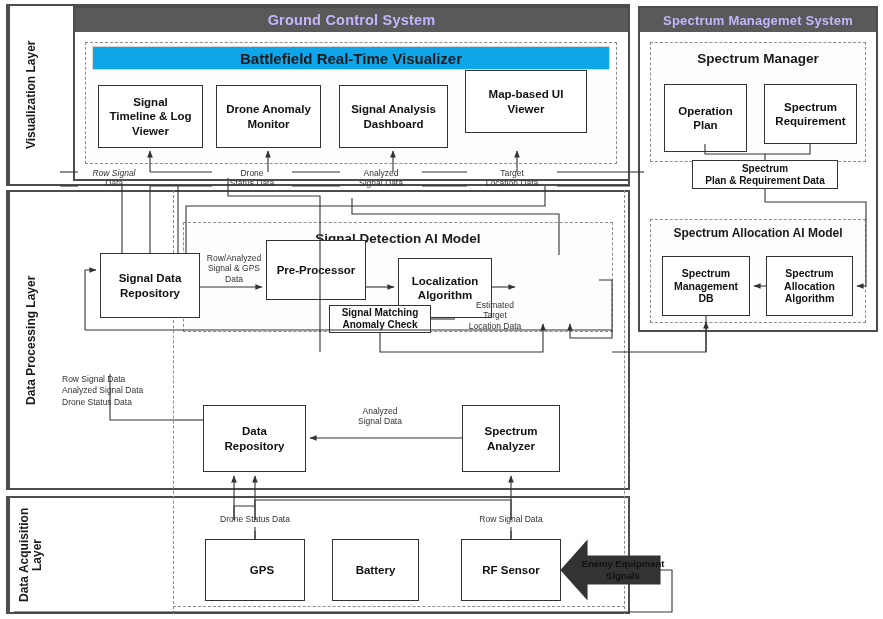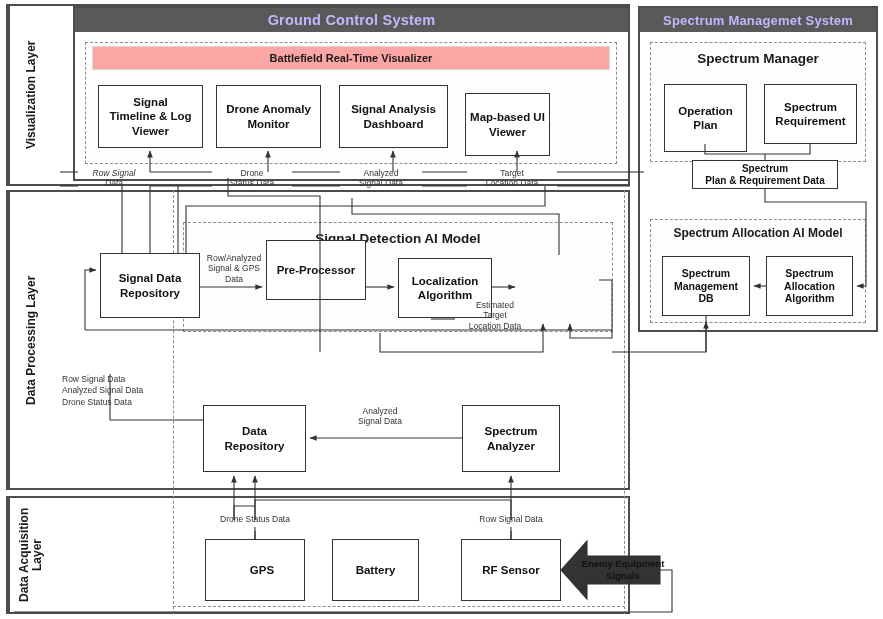--- a/index.html
+++ b/index.html
@@ -19,22 +19,22 @@
 
   
   .sys-box{border:2px solid #4d4d4d;background:#ffffff;}
   .sys-title{
     background:#595959;color:#c4b5fd;font-weight:bold;font-size:14.5px;
     display:flex;align-items:center;justify-content:center;
     letter-spacing:.2px;
   }
   .dotted-box{border:1px dashed #8c8c8c;background:#fdfdfd;}
   .sub-title{
-    background:#fca5a5;border:1px solid #d9d9d9;color:#1a1a1a;
-    font-weight:bold;font-size:11px;
+    background:#0ea5e9;border:1px solid #d9d9d9;color:#1a1a1a;
+    font-weight:bold;font-size:15px;
     display:flex;align-items:center;justify-content:center;
   }
   .sub-title-plain{
     color:#1a1a1a;font-weight:bold;font-size:13.5px;
     display:flex;align-items:center;justify-content:center;
     background:transparent;
   }
 
   
   .node{
@@ -91,21 +91,21 @@
   <div class="abs dotted-box" style="left:85px;top:42px;width:532px;height:122px;"></div>
   <div class="abs sub-title" style="left:92px;top:46px;width:518px;height:24px;">Battlefield Real-Time Visualizer</div>
 
   <div class="abs node" style="left:98px;top:85px;width:105px;height:63px;white-space:pre-line;">Signal
 Timeline &amp; Log
 Viewer</div>
   <div class="abs node" style="left:216px;top:85px;width:105px;height:63px;white-space:pre-line;">Drone Anomaly
 Monitor</div>
   <div class="abs node" style="left:339px;top:85px;width:109px;height:63px;white-space:pre-line;">Signal Analysis
 Dashboard</div>
-  <div class="abs node" style="left:465px;top:93px;width:85px;height:63px;white-space:pre-line;">Map-based UI
+  <div class="abs node" style="left:465px;top:70px;width:122px;height:63px;white-space:pre-line;">Map-based UI
 Viewer</div>
 
   <div class="abs sys-box" style="left:638px;top:6px;width:240px;height:326px;">
     <div class="sys-title" style="height:24px;font-size:13px;">Spectrum Managemet System</div>
   </div>
 
   <div class="abs dotted-box" style="left:650px;top:42px;width:216px;height:120px;"></div>
   <div class="abs sub-title-plain" style="left:654px;top:46px;width:208px;height:24px;">Spectrum Manager</div>
   <div class="abs node" style="left:664px;top:84px;width:83px;height:68px;white-space:pre-line;">Operation
 Plan</div>
@@ -127,20 +127,22 @@
   <div class="abs dotted-box" style="left:183px;top:222px;width:430px;height:110px;"></div>
   <div class="abs sub-title-plain" style="left:188px;top:226px;width:420px;height:24px;">Signal Detection AI Model</div>
 
   <div class="abs node" style="left:100px;top:253px;width:100px;height:65px;white-space:pre-line;">Signal Data
 Repository</div>
 
   <div class="abs node" style="left:266px;top:240px;width:100px;height:60px;white-space:pre-line;">Pre-Processor</div>
   <div class="abs node" style="left:398px;top:258px;width:94px;height:60px;white-space:pre-line;">Localization
 Algorithm</div>
 
+  <div class="abs data-node" style="left:329px;top:305px;width:102px;height:28px;white-space:pre-line;">Signal Matching
+Anomaly Check</div>
 
 
   <div class="abs node" style="left:203px;top:405px;width:103px;height:67px;white-space:pre-line;">Data
 Repository</div>
   <div class="abs node" style="left:462px;top:405px;width:98px;height:67px;white-space:pre-line;">Spectrum
 Analyzer</div>
 
   <div class="abs node" style="left:205px;top:539px;width:100px;height:62px;padding-left:16px;">GPS</div>
   <div class="abs node" style="left:332px;top:539px;width:87px;height:62px;">Battery</div>
   <div class="abs node" style="left:461px;top:539px;width:100px;height:62px;">RF Sensor</div>

